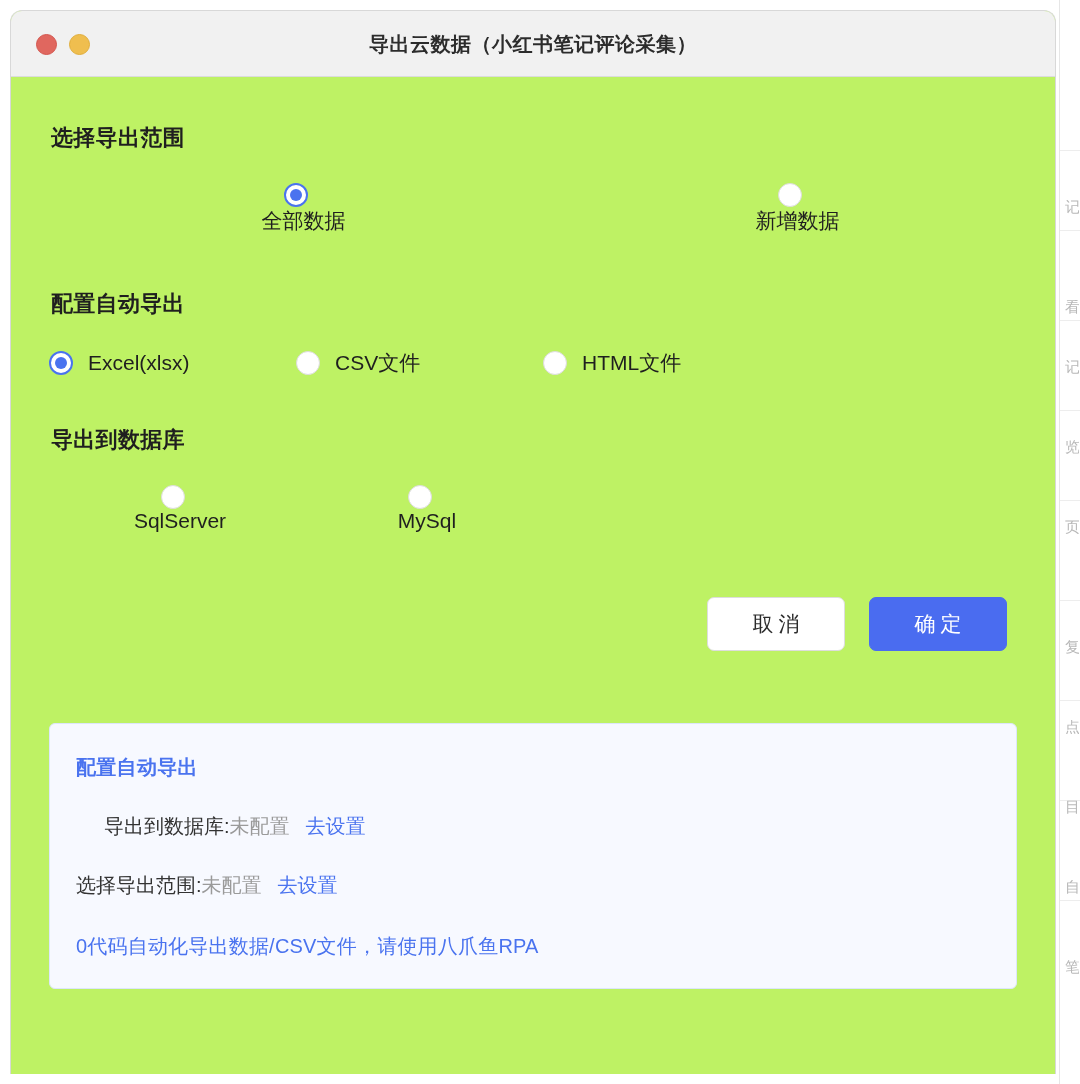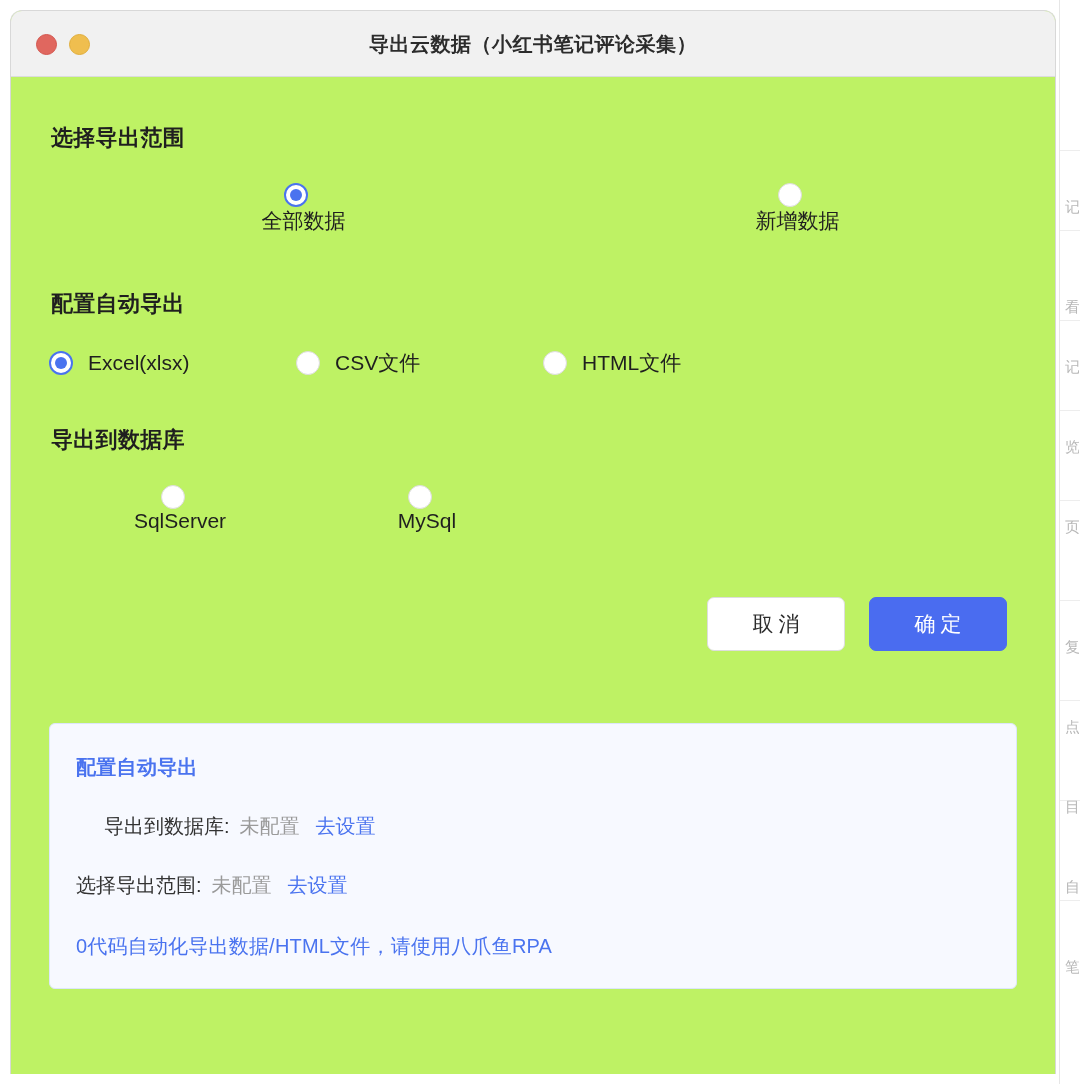--- a/index.html
+++ b/index.html
@@ -215,21 +215,21 @@
   }
   .info-line {
     margin-top: 32px;
     font-size: 20px;
     display: flex;
     align-items: baseline;
     white-space: nowrap;
   }
   .info-line .lbl-indent { display: inline-block; width: 28px; }
   .info-line .lbl { color: #333333; }
-  .info-line .val { color: #9a9a9a; margin-left: 10px; }
+  .info-line .val { color: #9a9a9a; }
   .info-line .link { color: #4a73ef; margin-left: 16px; cursor: pointer; }
   .info-footer {
     margin-top: 34px;
     font-size: 20px;
     color: #4a73ef;
     cursor: pointer;
     letter-spacing: 0.2px;
   }
 </style>
 </head>
@@ -327,17 +327,17 @@
         <span class="val">未配置</span>
         <span class="link">去设置</span>
       </div>
 
       <div class="info-line">
         <span class="lbl">选择导出范围:</span>
         <span class="val">未配置</span>
         <span class="link">去设置</span>
       </div>
 
-      <div class="info-footer">0代码自动化导出数据/HTML文件，请使用八爪鱼RPA</div>
+      <div class="info-footer">0代码自动化导出数据/CSV文件，请使用八爪鱼RPA</div>
     </div>
 
   </div>
 </div>
 
 </body></html>

